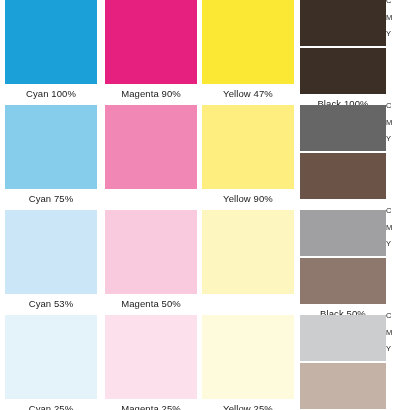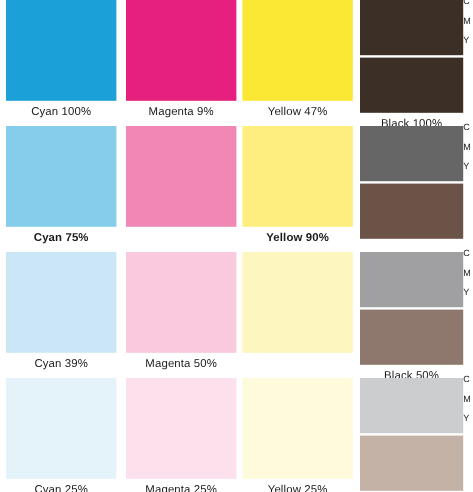--- a/index.html
+++ b/index.html
@@ -26,21 +26,21 @@
   .col-1{left:105px;}
   .col-2{left:202px;}
   .col-3{left:300px;width:86px;}
 
   
   .row{
     position:absolute;
     left:0;right:0;
   }
   .row-0{top:0px;height:94px;}
-  .row-1{top:105px;height:105px;font-weight:bold;}
+  .row-1{top:105px;height:105px;}
   .row-2{top:210px;height:105px;}
   .row-3{top:315px;height:105px;}
 
   .swatch{
     position:absolute;
     left:0;right:0;
     top:0;
     height:84px;
     box-sizing:border-box;
   }
@@ -90,32 +90,32 @@
     <div class="row row-0">
       <div class="swatch" style="background: rgb(27, 160, 215);"></div>
       <div class="row-label">Cyan 100%</div>
     </div>
     <div class="row row-1">
       <div class="swatch" style="background: rgb(134, 205, 235);"></div>
       <div class="row-label">Cyan 75%</div>
     </div>
     <div class="row row-2">
       <div class="swatch" style="background: rgb(203, 231, 247);"></div>
-      <div class="row-label">Cyan 39%</div>
+      <div class="row-label">Cyan 53%</div>
     </div>
     <div class="row row-3">
       <div class="swatch" style="background: rgb(228, 242, 250);"></div>
       <div class="row-label">Cyan 25%</div>
     </div>
   </div>
 
   <div class="col col-1">
     <div class="row row-0">
       <div class="swatch" style="background: rgb(229, 32, 126);"></div>
-      <div class="row-label">Magenta 9%</div>
+      <div class="row-label">Magenta 90%</div>
     </div>
     <div class="row row-1">
       <div class="swatch" style="background: rgb(240, 135, 181);"></div>
     </div>
     <div class="row row-2">
       <div class="swatch" style="background: rgb(249, 201, 221);"></div>
       <div class="row-label">Magenta 50%</div>
     </div>
     <div class="row row-3">
       <div class="swatch" style="background: rgb(252, 224, 235);"></div>

